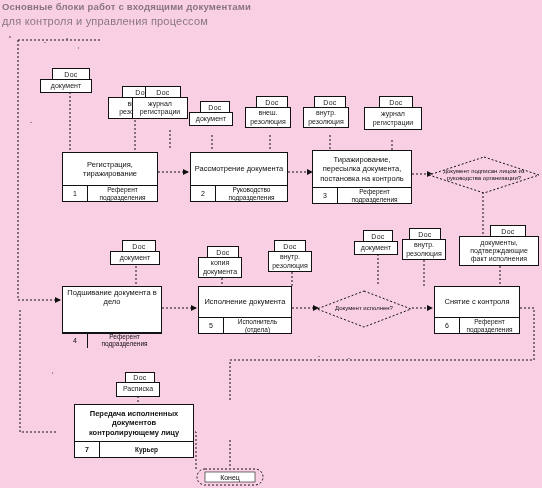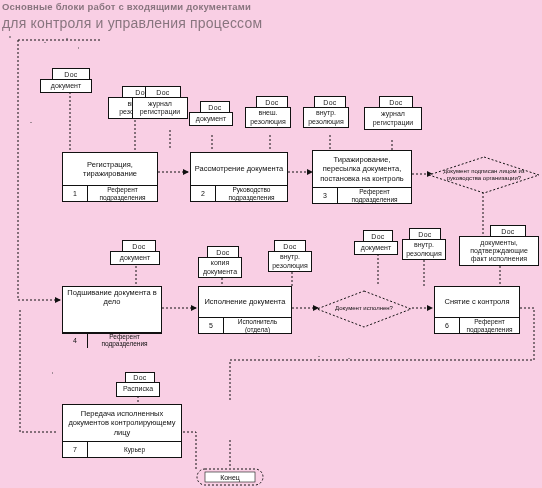--- a/index.html
+++ b/index.html
@@ -14,21 +14,21 @@
 
   
   .title-line{
     position:absolute;
     color:#2b2b2b;
     white-space:nowrap;
     letter-spacing:0.2px;
     opacity:0.55;
   }
   #title1{left:2px;top:1px;font-size:9.5px;font-weight:bold;}
-  #title2{left:2px;top:15px;font-size:14px;}
+  #title2{left:2px;top:15px;font-size:11px;}
 
   
   .doc-box{
     position:absolute;
     background:#ffffff;
     border:1px solid #111;
     box-sizing:border-box;
     display:flex;
     align-items:center;
     justify-content:center;
@@ -261,21 +261,21 @@
   </div>
 
   <svg style="position:absolute;left:316px;top:290px;width:96px;height:38px;" viewBox="0 0 96 38">
     <polygon points="48,1 95,19 48,37 1,19" fill="#f9cfe4" stroke="#111" stroke-width="1" stroke-dasharray="2,2"></polygon>
   </svg>
   <div class="diamond-label" style="left:324px;top:294px;width:80px;height:30px;">Документ исполнен?</div>
 
   <div class="doc-tab" style="left:125px;top:372px;width:30px;height:10px;">Doc</div>
   <div class="doc-box" style="left:116px;top:382px;width:44px;height:15px;">Расписка</div>
 
-  <div class="fn-box" style="left:62px;top:404px;width:120px;height:54px;">
+  <div class="fn-box" style="left:74px;top:404px;width:120px;height:54px;font-weight:bold;">
     <div class="fn-title">Передача исполненных документов контролирующему лицу</div>
     <div class="fn-foot">
       <div class="fn-num">7</div>
       <div class="fn-actor">Курьер</div>
     </div>
   </div>
 
   <svg style="position:absolute;left:196px;top:468px;width:68px;height:18px;" viewBox="0 0 68 18">
     <rect x="1" y="1" width="66" height="16" rx="8" ry="8" fill="#f9cfe4" stroke="#111" stroke-width="1" stroke-dasharray="2,2"></rect>
     <rect x="9" y="4" width="50" height="10" fill="#ffffff" stroke="#111" stroke-width="0.6"></rect>

